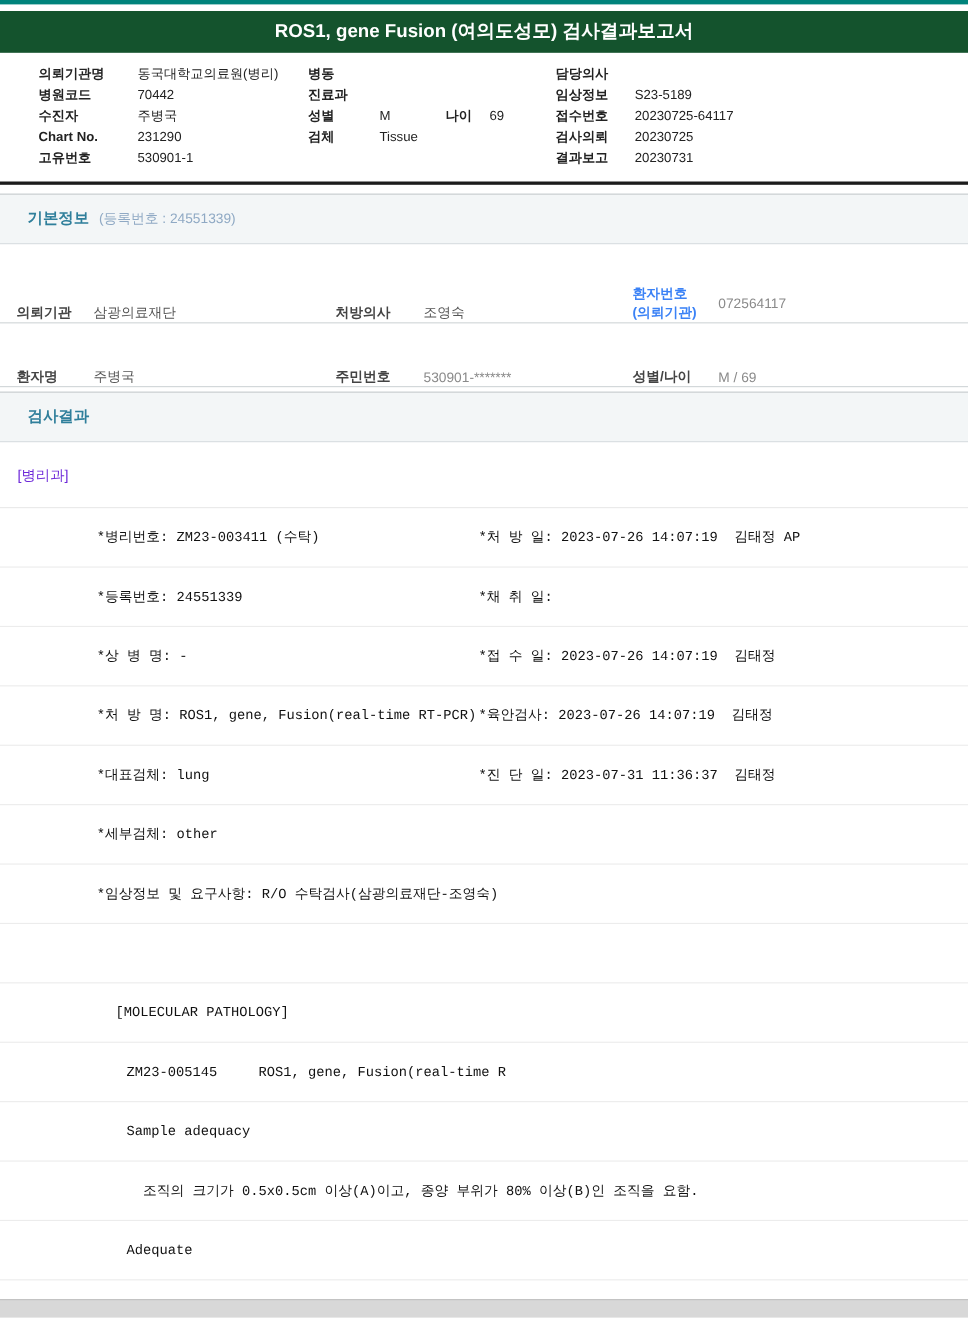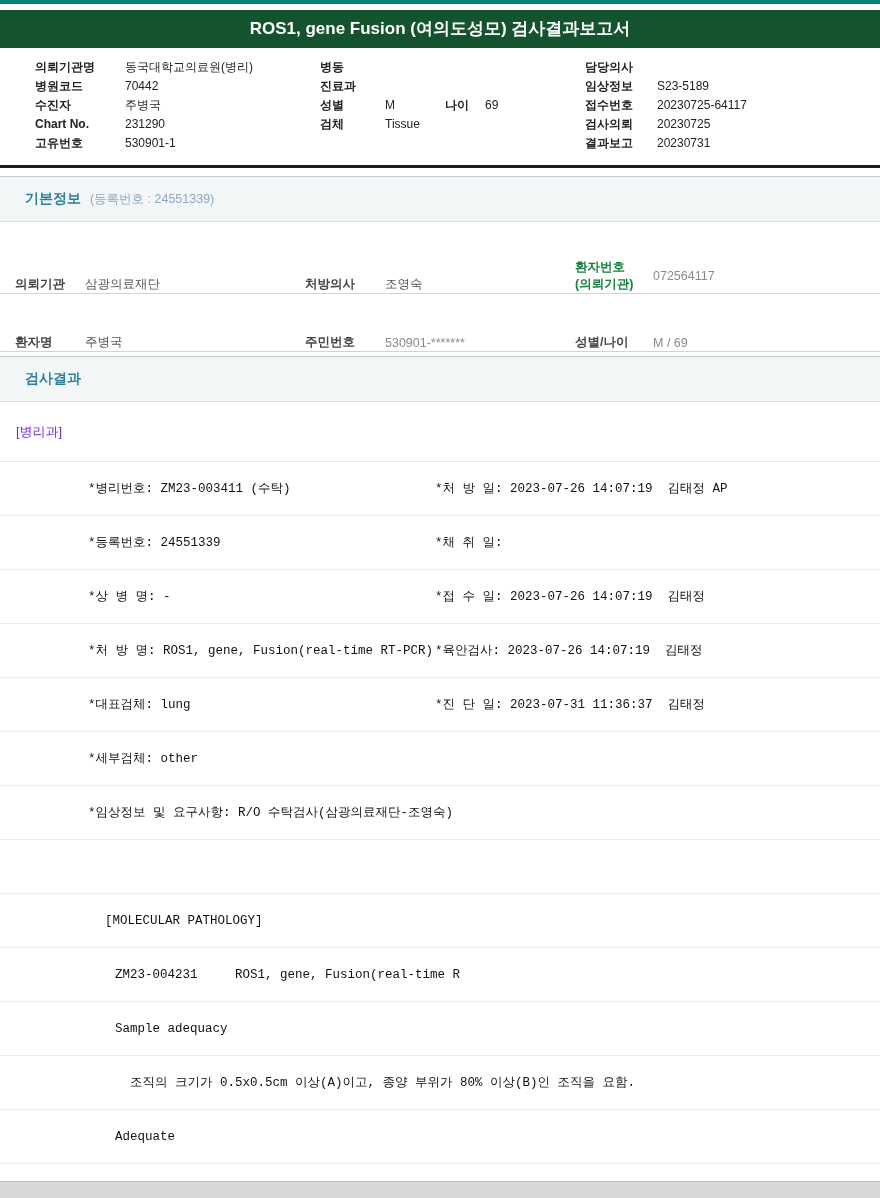--- a/index.html
+++ b/index.html
@@ -10,21 +10,20 @@
   }
   .top-rule { height:4px; background:#00837b; }
   .title-bar {
     margin-top:6px; height:38px; line-height:38px; background:#14532d;
     color:#ffffff; font-weight:bold; font-size:17px; text-align:center;
   }
   
   .patient-header {
     display:flex; padding:10px 0 12px; border-bottom:3px solid #1c1c1c;
     font-size:12px;
-    gap:40px;
   }
   .ph-col { line-height:19px; }
   .ph-col.c1 { width:280px; padding-left:35px; }
   .ph-col.c2 { width:225px; }
   .ph-col.c3 { flex:1; }
   .ph-row { display:flex; min-height:19px; }
   .ph-label { font-weight:bold; color:#222; }
   .c1 .ph-label { width:90px; flex-shrink:0; }
   .c2 .ph-label { width:65px; flex-shrink:0; }
   .c3 .ph-label { width:72px; flex-shrink:0; }
@@ -45,21 +44,21 @@
   .info-row.r1 { height:72px; }
   .info-row.r2 { height:58px; }
   .cell { display:flex; align-items:center; }
   .cell.cA { width:305px; padding-left:15px; }
   .cell.cB { width:270px; }
   .cell.cC { flex:1; }
   .lblwrap { font-weight:bold; color:#444; }
   .cA .lblwrap { width:70px; flex-shrink:0; }
   .cB .lblwrap { width:80px; flex-shrink:0; }
   .cC .lblwrap { width:78px; flex-shrink:0; }
-  .lbl2 { display:block; font-weight:bold; color:#15803d; }
+  .lbl2 { display:block; font-weight:bold; color:#3b82f6; }
   .val { color:#555; white-space:pre; }
   .val.muted { color:#8a8a8a; }
   
   .dept-row {
     height:60px; display:flex; align-items:center; padding-left:16px;
     font-size:13px; color:#6d28d9; border-bottom:1px solid #e8e8e8;
   }
   .detail-row {
     height:54px; display:flex; align-items:center;
     border-bottom:1px solid #ececec;
@@ -226,21 +225,21 @@
 </div>
 <div class="detail-row">
   <span class="dr-left"></span>
   <span class="dr-right"></span>
 </div>
 <div class="detail-row ind-a">
   <span class="dr-left">[MOLECULAR PATHOLOGY]</span>
   <span class="dr-right"></span>
 </div>
 <div class="detail-row ind-b">
-  <span class="dr-left">ZM23-004231     ROS1, gene, Fusion(real-time R</span>
+  <span class="dr-left">ZM23-005145     ROS1, gene, Fusion(real-time R</span>
   <span class="dr-right"></span>
 </div>
 <div class="detail-row ind-b">
   <span class="dr-left">Sample adequacy</span>
   <span class="dr-right"></span>
 </div>
 <div class="detail-row ind-c">
   <span class="dr-left">조직의 크기가 0.5x0.5cm 이상(A)이고, 종양 부위가 80% 이상(B)인 조직을 요함.</span>
   <span class="dr-right"></span>
 </div>

